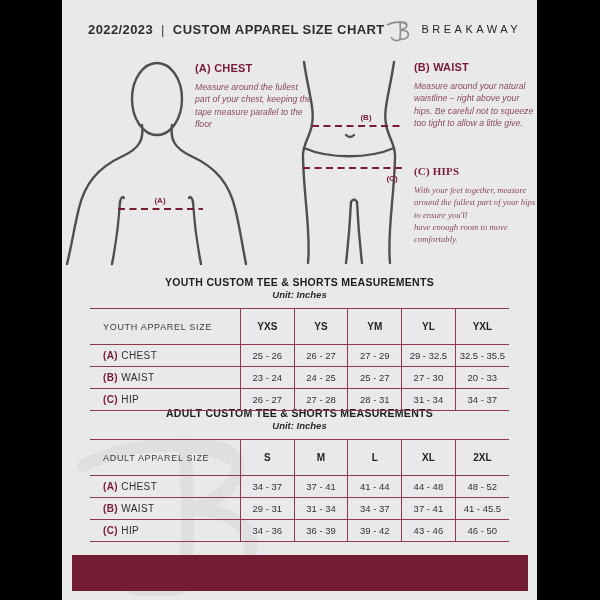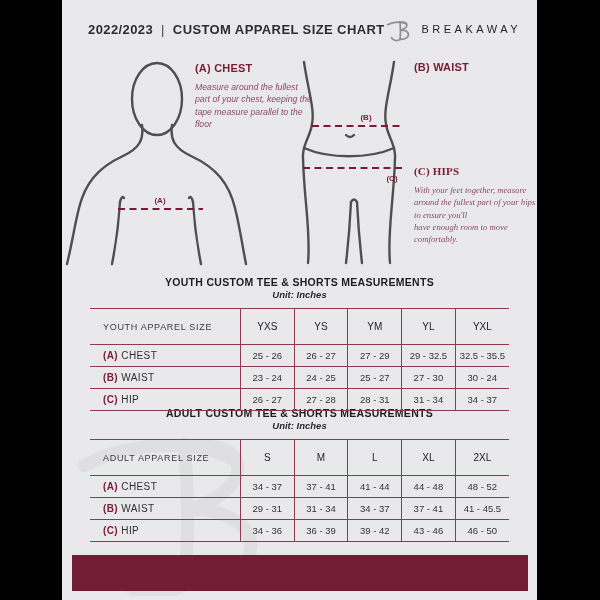--- a/index.html
+++ b/index.html
@@ -41,21 +41,21 @@
   .size-table{position:absolute;left:28px;width:419px;border-collapse:collapse;table-layout:fixed;
               z-index:2;background:transparent;border-bottom:1.5px solid var(--table-line,#8e3950);}
   .youth-table{top:308px;} .adult-table{top:439px;}
   .size-table tr{border-top:1.5px solid var(--table-line,#8e3950);}
   .size-table th,.size-table td{padding:0;vertical-align:middle;}
   .size-table th:not(.col-label),.size-table td:not(.col-label){border-left:1px solid var(--table-line,#8e3950);}
   .size-table thead tr{height:36px;}
   .size-table tbody tr{height:22px;}
   .size-table .col-label{width:137px;text-align:left;padding-left:13px;}
   .size-table th.col-label{font-weight:normal;font-size:9px;letter-spacing:.7px;color:#3c3c3c;}
-  .size-table th.col-size{font-size:10px;font-weight:normal;color:#232323;text-align:center;}
+  .size-table th.col-size{font-size:10px;font-weight:bold;color:#232323;text-align:center;}
   .size-table td{font-size:9.5px;color:#333;text-align:center;}
   .size-table td.col-label{font-size:10px;color:#2e2e2e;letter-spacing:.4px;}
   .size-table .prefix{color:var(--maroon,#7a1b35);font-weight:bold;}
 
   
   .watermark{position:absolute;left:6px;top:396px;z-index:1;opacity:1;}
   .footer-bar{position:absolute;left:10px;top:555px;width:456px;height:36px;
               background:var(--footer,#721d33);z-index:2;}
 </style>
 </head>
@@ -111,20 +111,21 @@
         <path d="M 67 142 Q 70 137 73 142"></path>
       </g>
       <path d="M 28 66 H 119" stroke="#7a1b35" stroke-width="2.2" stroke-dasharray="7 4.5" fill="none"></path>
       <text x="82" y="60" text-anchor="middle">(B)</text>
       <path d="M 19 108 H 121" stroke="#7a1b35" stroke-width="2.2" stroke-dasharray="7 4.5" fill="none"></path>
       <text x="108" y="121" text-anchor="middle">(C)</text>
     </svg>
 
     <div class="guide guide-waist">
       <h3>(B) WAIST</h3>
+      <p>Measure around your natural waistline – right above your hips. Be careful not to squeeze too tight to allow a little give.</p>
     </div>
 
     <div class="guide guide-hips">
       <h3>(C) HIPS</h3>
       <p>With your feet together, measure around the fullest part of your hips to ensure you'll
 have enough room to move comfortably.</p>
     </div>
 
     <div class="section-title youth-title">YOUTH CUSTOM TEE &amp; SHORTS MEASUREMENTS</div>
     <div class="unit youth-unit">Unit: Inches</div>
@@ -147,21 +148,21 @@
             <td>27 - 29</td>
             <td>29 - 32.5</td>
             <td>32.5 - 35.5</td>
           </tr>
           <tr>
             <td class="col-label"><span class="prefix">(B)</span> WAIST</td>
             <td>23 - 24</td>
             <td>24 - 25</td>
             <td>25 - 27</td>
             <td>27 - 30</td>
-            <td>30 - 24</td>
+            <td>20 - 33</td>
           </tr>
           <tr>
             <td class="col-label"><span class="prefix">(C)</span> HIP</td>
             <td>26 - 27</td>
             <td>27 - 28</td>
             <td>28 - 31</td>
             <td>31 - 34</td>
             <td>34 - 37</td>
           </tr>
         </tbody>

